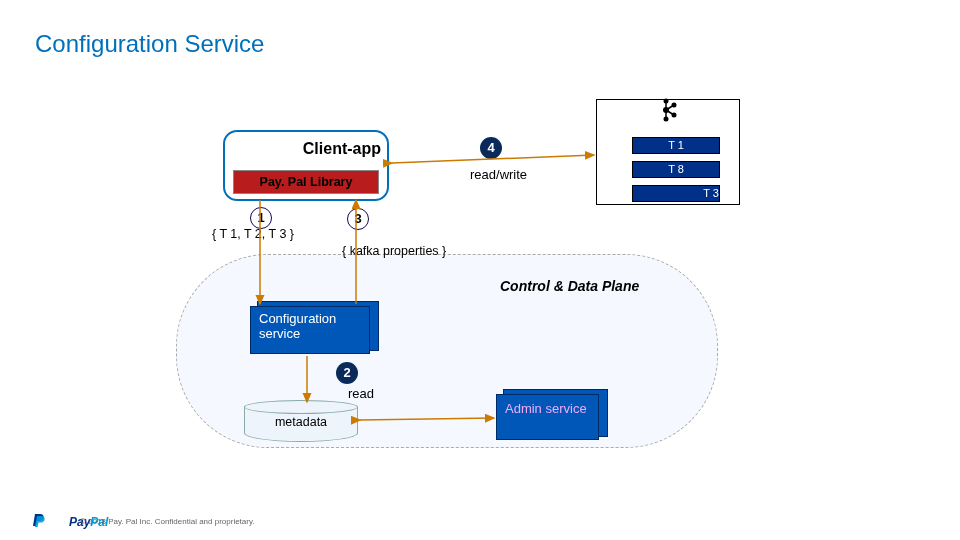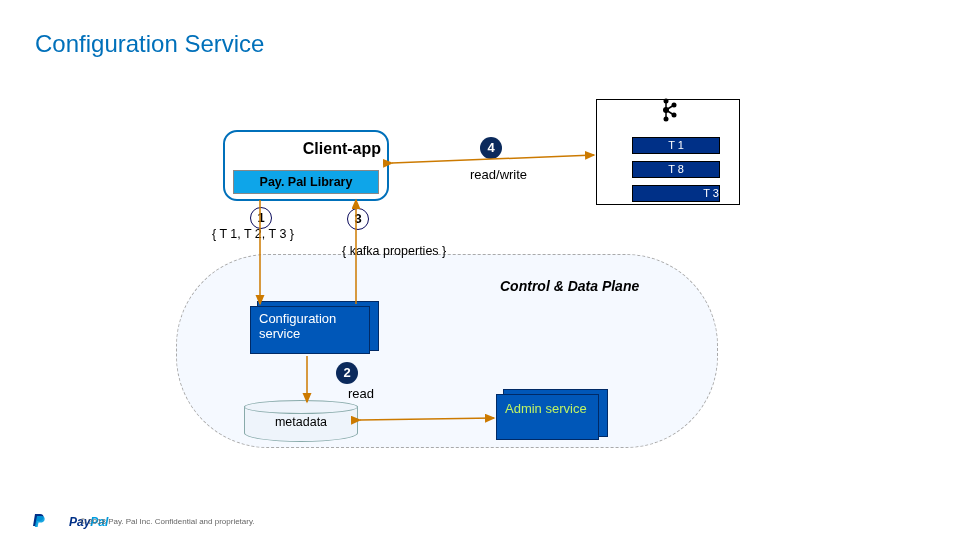--- a/index.html
+++ b/index.html
@@ -41,21 +41,21 @@
     background: #fff;
   }
   .client-label {
     position: absolute; left: 223px; top: 140px;
     width: 158px; text-align: right;
     font-size: 16px; font-weight: 700;
   }
   .paypal-lib {
     position: absolute; left: 233px; top: 170px;
     width: 146px; height: 24px;
-    background: #0ea5e9; border: 1px solid #888;
+    background: #b91c1c; border: 1px solid #888;
     font-size: 12.5px; font-weight: 700;
     text-align: center; line-height: 22px;
   }
   .paypal-lib .back {
     position: absolute; left: 6px; top: -6px;
     width: 146px; height: 24px;
     background: #f2f2f2; border: 1px solid #888;
     z-index: -1;
   }
   
@@ -114,21 +114,21 @@
     content: ""; position: absolute;
     left: 6px; top: -6px; width: 120px; height: 48px;
     background: #0057B8; border: 1px solid #002a66;
     z-index: -1;
   }
   
   .admin-box {
     position: absolute; left: 496px; top: 394px;
     width: 103px; height: 46px;
     background: #0057B8; border: 1px solid #002a66;
-    color: #bef264; font-size: 13px; padding: 6px 8px;
+    color: #f0abfc; font-size: 13px; padding: 6px 8px;
   }
   .admin-box::before {
     content: ""; position: absolute;
     left: 6px; top: -6px; width: 103px; height: 46px;
     background: #0057B8; border: 1px solid #002a66;
     z-index: -1;
   }
   
   .db {
     position: absolute; left: 244px; top: 400px;

